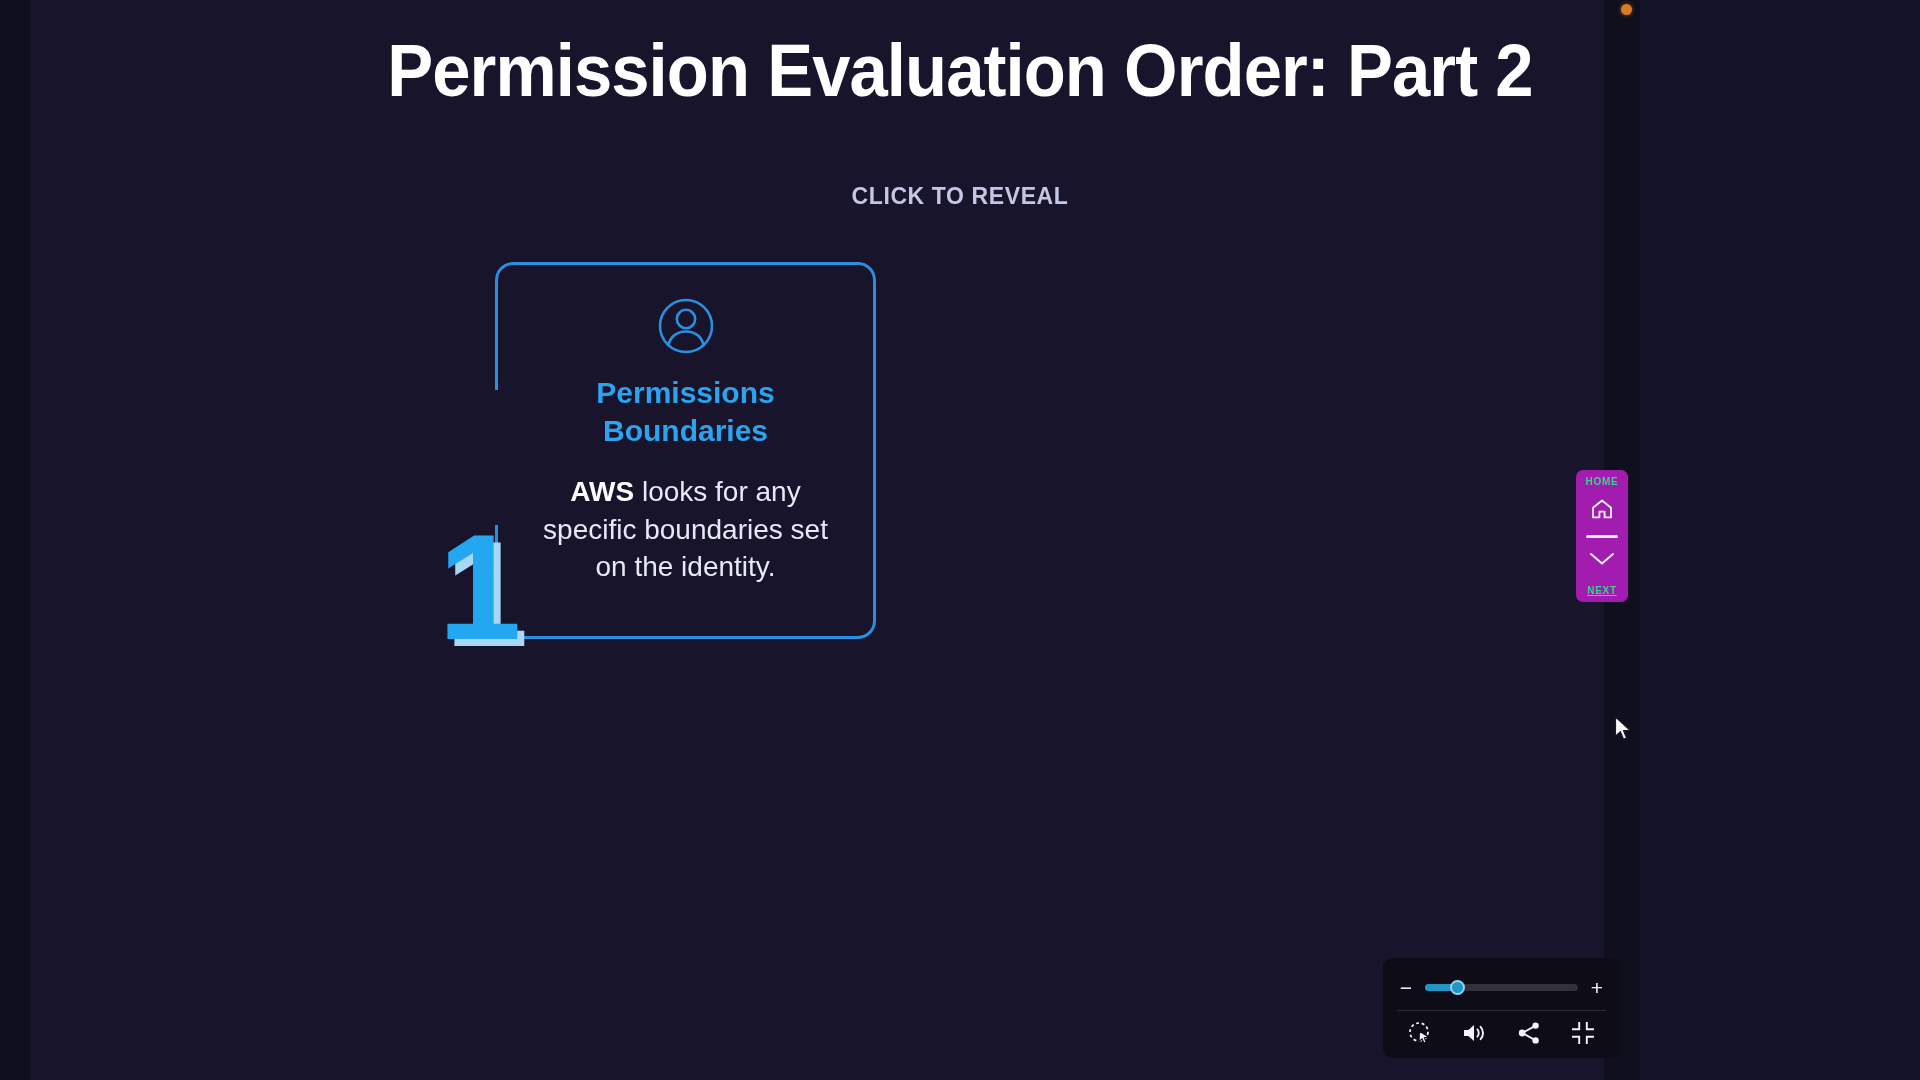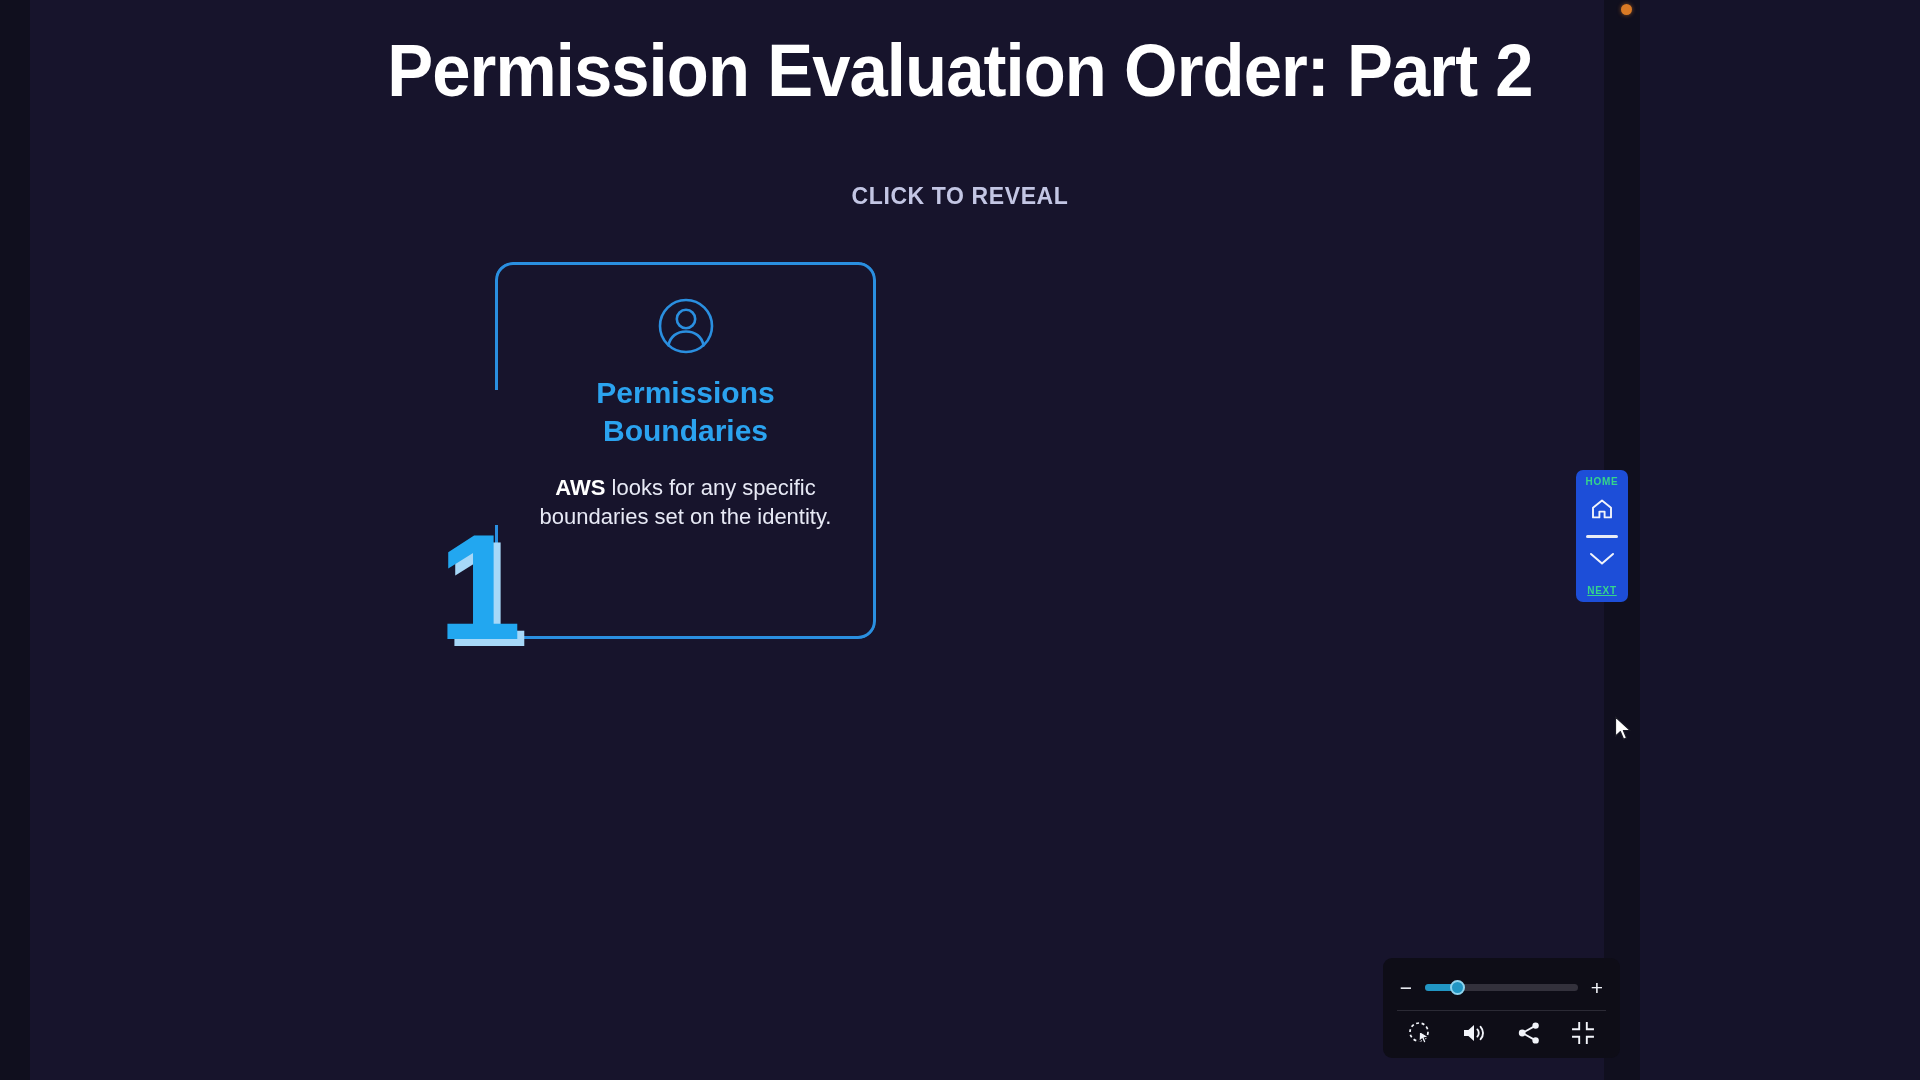--- a/index.html
+++ b/index.html
@@ -109,33 +109,33 @@
     color:#2ba3ef;
     font-weight:700;
     font-size:30px;
     line-height:1.28;
     text-align:center;
     margin-bottom:22px;
     max-width:240px;
   }
   .card-body {
     color:#e7e9f5;
-    font-size:22px;
+    font-size:28px;
     line-height:1.35;
     text-align:center;
     max-width:300px;
   }
   .card-body b { color:#ffffff; font-weight:700; }
 
   
   .nav-rail {
     position:absolute;
     right:12px; top:470px;
     width:52px; height:132px;
-    background:#1d4ed8;
+    background:#a21caf;
     border-radius:7px;
     display:flex; flex-direction:column;
     align-items:center;
     padding:6px 0 6px;
     justify-content:space-between;
   }
   .nav-label {
     font-size:10px; font-weight:700;
     letter-spacing:.7px;
     color:#35d58c;

